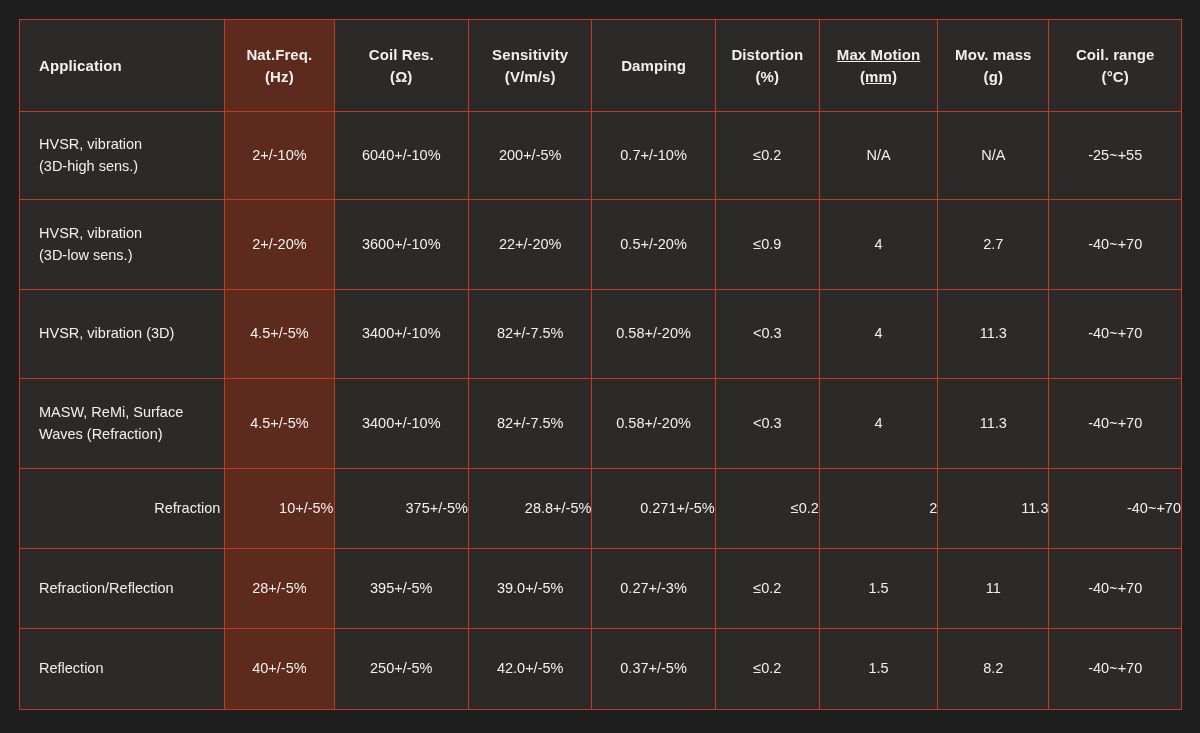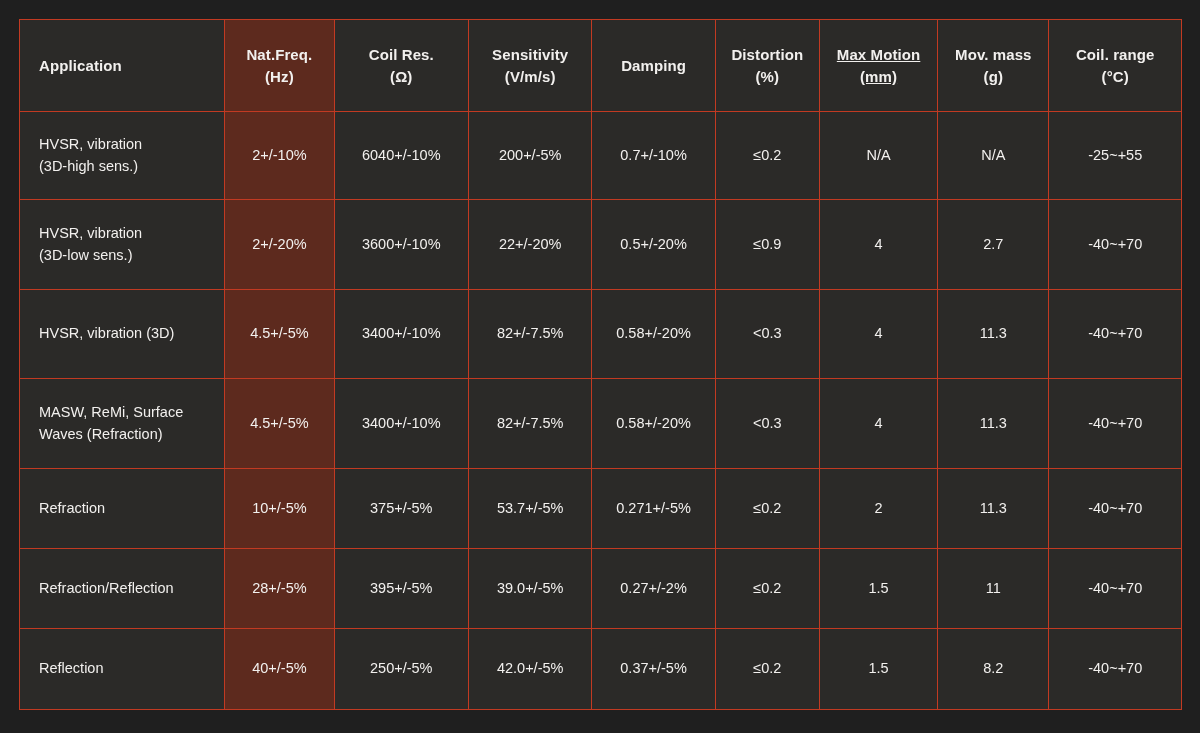--- a/index.html
+++ b/index.html
@@ -71,21 +71,21 @@
   .w-damp { width: 122px; }
   .w-dist { width: 103px; }
   .w-maxm { width: 117px; text-decoration: underline; }
   .w-mass { width: 110px; }
   .w-temp { width: 131px; }
 
   tbody tr.r1 td { height: 88px; }
   tbody tr.r2 td { height: 90px; }
   tbody tr.r3 td { height: 89px; }
   tbody tr.r4 td { height: 90px; }
-  tbody tr.r5 td { height: 80px; }
+  tbody tr.r5 td { height: 80px; text-align: right; }
   tbody tr.r6 td { height: 80px; }
   tbody tr.r7 td { height: 81px; }
 </style>
 </head>
 <body>
 
 <div id="page">
   <table class="spec-table">
     <thead>
       <tr>
@@ -180,35 +180,35 @@
         <td>4</td>
         <td>11.3</td>
         <td>-40~+70</td>
       </tr>
       <tr class="r5">
         <td class="col-app">
           <div>Refraction</div>
         </td>
         <td class="hl">10+/-5%</td>
         <td>375+/-5%</td>
-        <td>53.7+/-5%</td>
+        <td>28.8+/-5%</td>
         <td>0.271+/-5%</td>
         <td>≤0.2</td>
         <td>2</td>
         <td>11.3</td>
         <td>-40~+70</td>
       </tr>
       <tr class="r6">
         <td class="col-app">
           <div>Refraction/Reflection</div>
         </td>
         <td class="hl">28+/-5%</td>
         <td>395+/-5%</td>
         <td>39.0+/-5%</td>
-        <td>0.27+/-2%</td>
+        <td>0.27+/-3%</td>
         <td>≤0.2</td>
         <td>1.5</td>
         <td>11</td>
         <td>-40~+70</td>
       </tr>
       <tr class="r7">
         <td class="col-app">
           <div>Reflection</div>
         </td>
         <td class="hl">40+/-5%</td>

